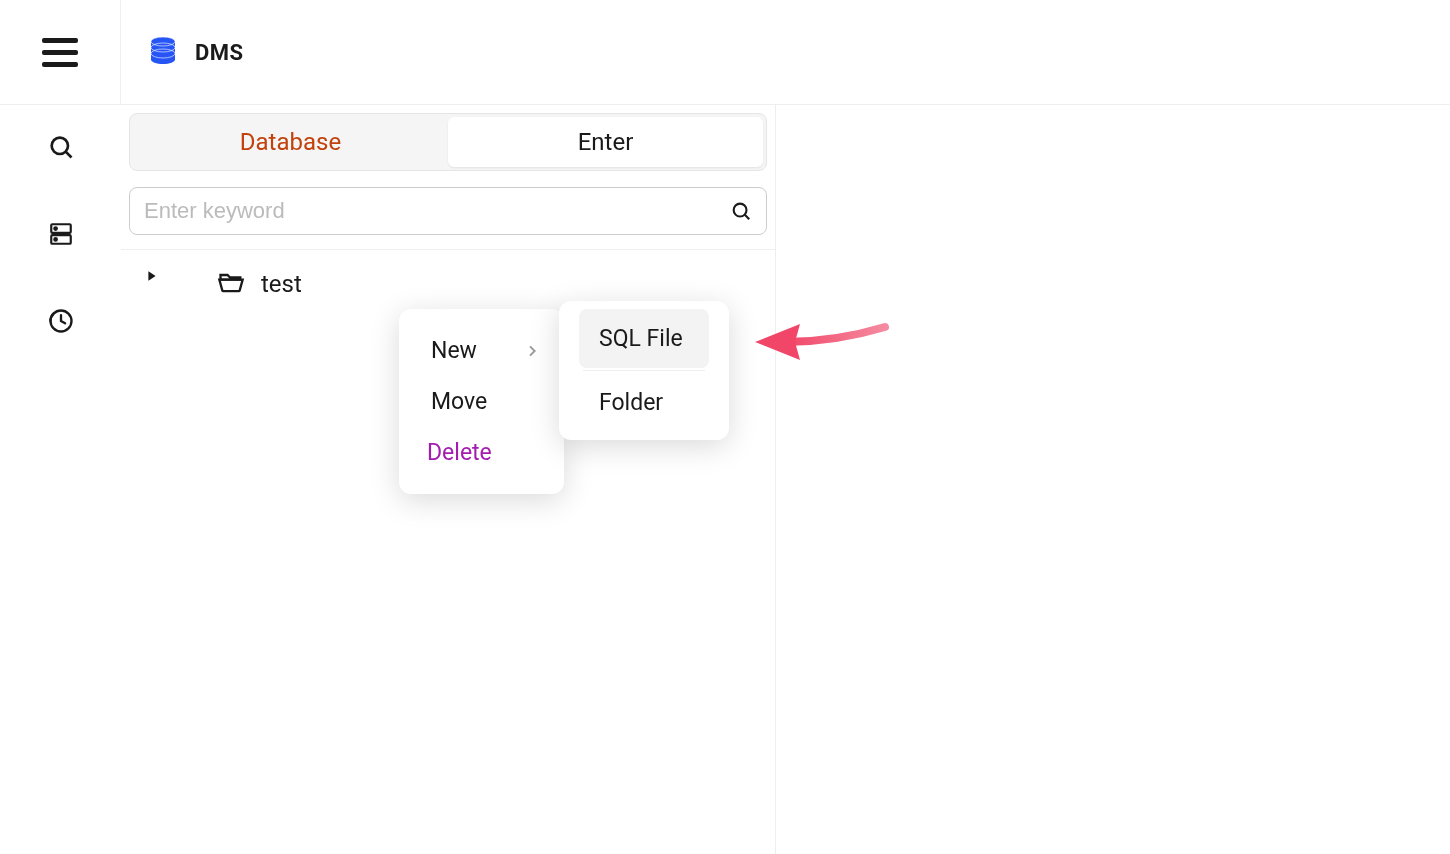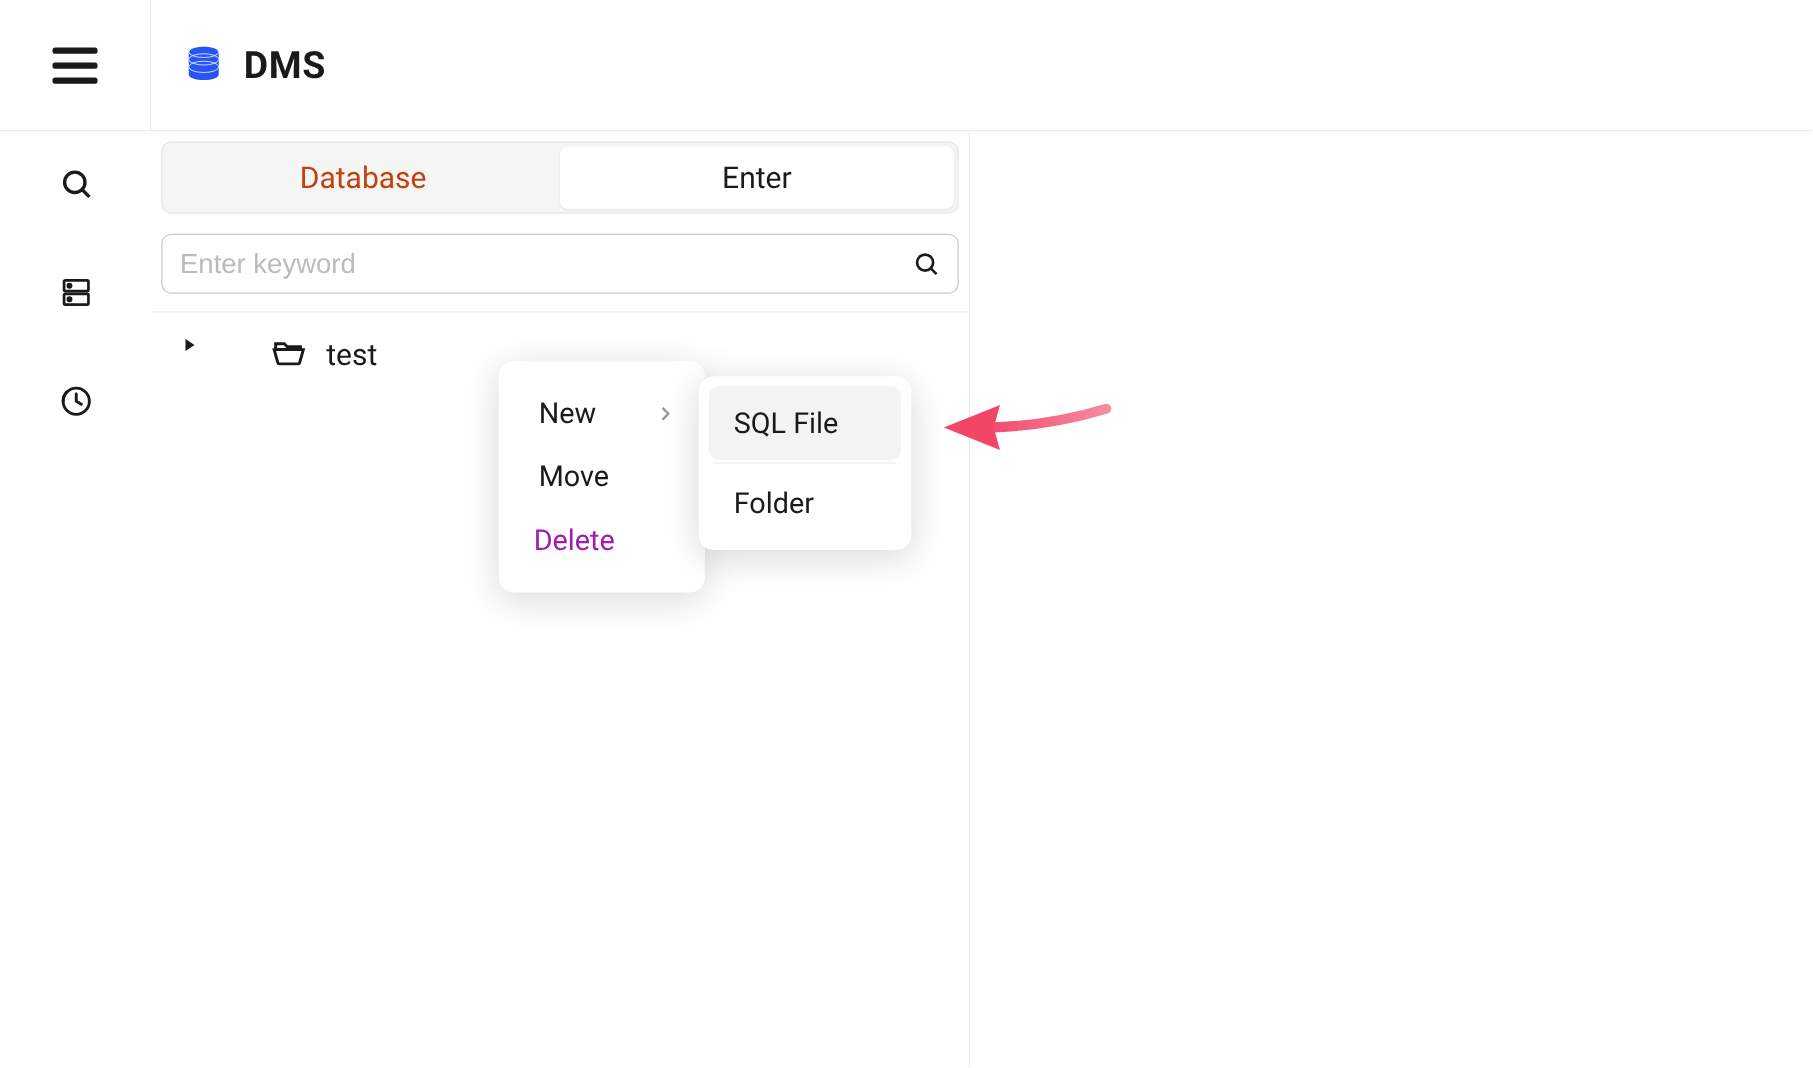--- a/index.html
+++ b/index.html
@@ -42,21 +42,21 @@
       background: #1a1a1a;
       border-radius: 2px;
     }
     .brand {
       display: flex;
       align-items: center;
       gap: 14px;
       padding-left: 24px;
     }
     .brand-title {
-      font-size: 30px;
+      font-size: 22px;
       font-weight: 700;
       letter-spacing: 0.5px;
     }
     .layout {
       display: flex;
       height: calc(100% - 105px);
     }
     .leftbar {
       width: 121px;
       display: flex;
@@ -136,21 +136,21 @@
       width: 14px;
       display: flex;
       justify-content: center;
     }
     .folder-gap {
       width: 26px;
     }
     .context-menu {
       position: absolute;
       left: 278px;
-      top: 184px;
+      top: 204px;
       width: 165px;
       background: #fff;
       border-radius: 12px;
       box-shadow: 0 6px 30px rgba(0,0,0,0.15);
       padding: 16px 0;
     }
     .menu-item {
       display: flex;
       align-items: center;
       justify-content: space-between;
@@ -163,21 +163,21 @@
       padding-left: 28px;
     }
     .submenu {
       position: absolute;
       left: 438px;
       top: 196px;
       width: 170px;
       background: #fff;
       border-radius: 12px;
       box-shadow: 0 6px 30px rgba(0,0,0,0.15);
-      padding: 8px 8px;
+      padding: 8px 20px;
     }
     .submenu .menu-item {
       padding: 16px 20px;
       border-radius: 8px;
     }
     .submenu .menu-item.highlight {
       background: #f3f3f3;
     }
     .submenu .divider {
       height: 1px;

